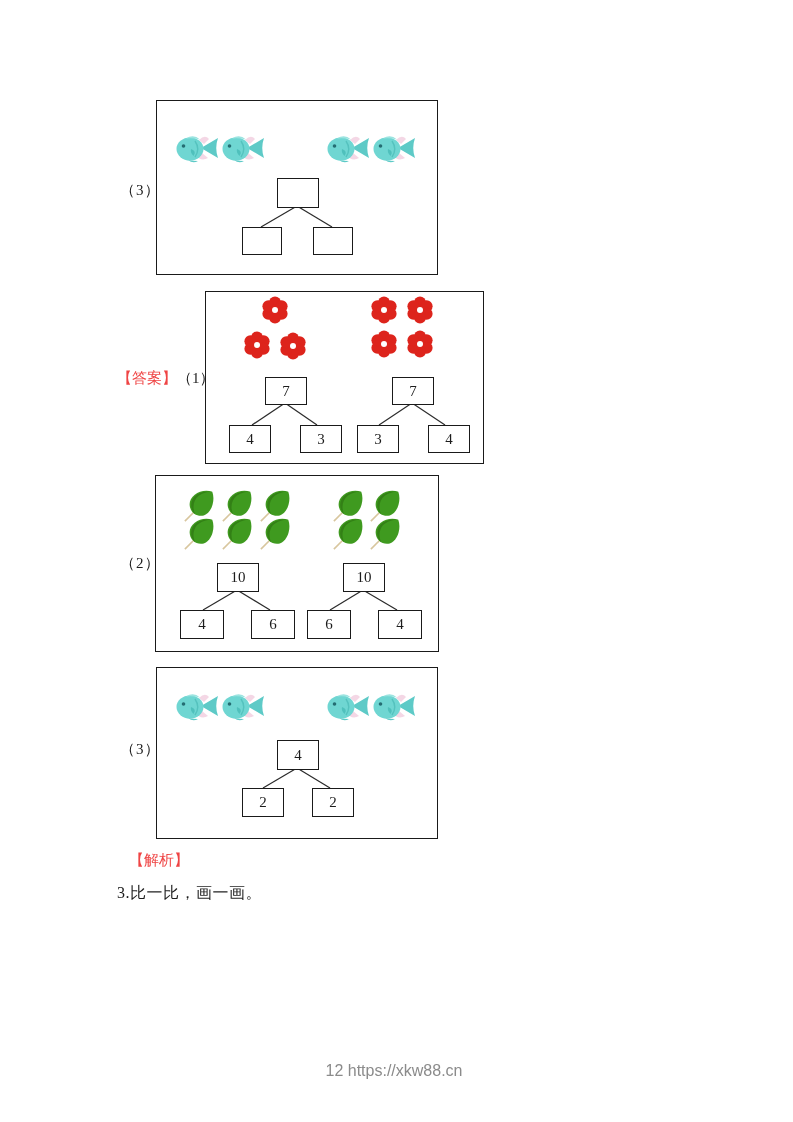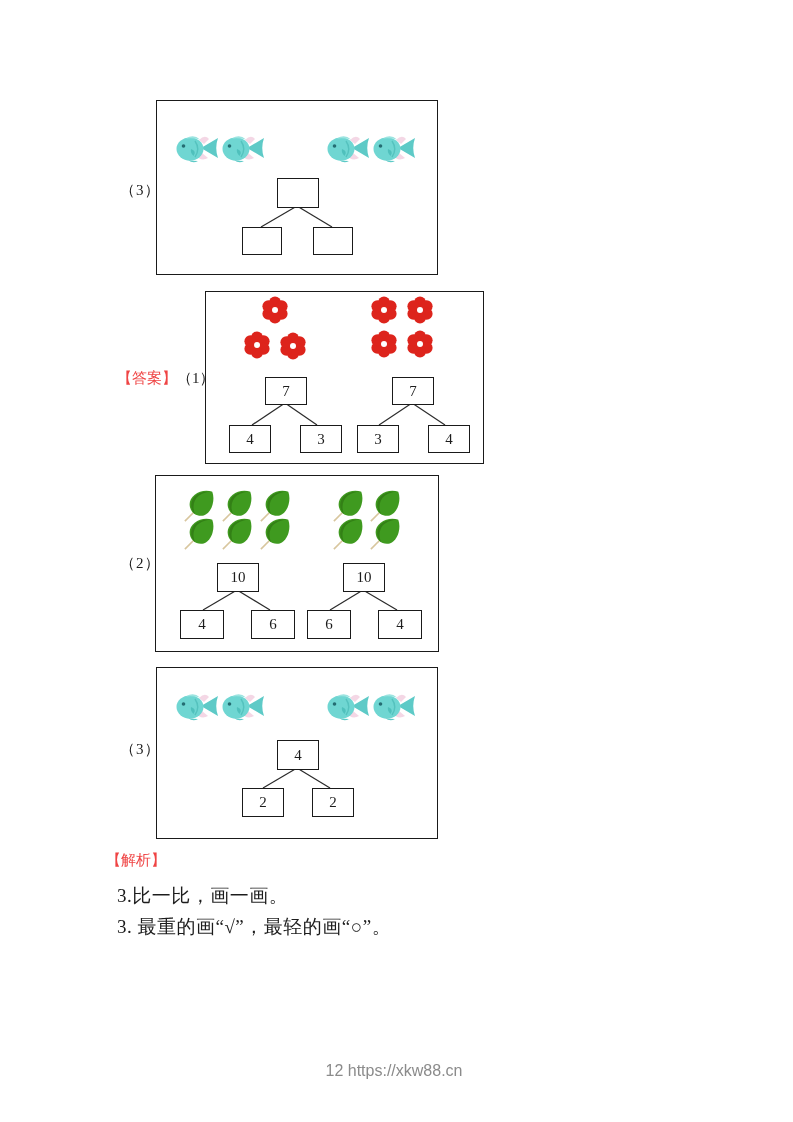--- a/index.html
+++ b/index.html
@@ -6,21 +6,21 @@
   #page{position:relative;width:793px;height:1122px;background:#ffffff;overflow:hidden;
         font-family:"Liberation Serif","DejaVu Serif",serif;color:#1c1c1c;}
   .abs{position:absolute;}
   .panel{position:absolute;border:1.5px solid #1a1a1a;background:#ffffff;}
   .plabel{position:absolute;font-size:15px;color:#1c1c1c;letter-spacing:1px;}
   .nbox{position:absolute;border:1px solid #1a1a1a;background:#ffffff;text-align:center;
         font-size:15px;color:#1c1c1c;z-index:3;}
   .icon{position:absolute;z-index:2;}
   #lines{position:absolute;left:0;top:0;z-index:1;pointer-events:none;}
   .blue{color:#ef4444;}
-  .textline{font-size:19px;letter-spacing:0.5px;}
+  .textline{font-size:16px;letter-spacing:0.5px;}
   .inline-row{position:absolute;font-size:15px;white-space:nowrap;}
   .footer{position:absolute;left:0;top:1062px;width:788px;text-align:center;
           font-size:16px;color:#8b8b8b;font-family:"Liberation Sans","DejaVu Sans",sans-serif;}
   svg.defsonly{position:absolute;width:0;height:0;overflow:hidden;}
 </style>
 </head>
 <body>
 
 <div id="page">
 
@@ -171,19 +171,18 @@
   <svg class="icon" style="left:326px;top:689px" width="46" height="34">
       <use href="#sym-fish"></use>
     </svg>
   <svg class="icon" style="left:372px;top:689px" width="46" height="34">
       <use href="#sym-fish"></use>
     </svg>
   <div class="nbox" style="left:277px;top:740px;width:40px;height:28px;line-height:28px">4</div>
   <div class="nbox" style="left:242px;top:788px;width:40px;height:27px;line-height:27px">2</div>
   <div class="nbox" style="left:312px;top:788px;width:40px;height:27px;line-height:27px">2</div>
 
-  <div class="abs blue" style="left:106px;top:851px;font-size:15px">【解析】</div>
+  <div class="abs blue" style="left:129px;top:851px;font-size:15px">【解析】</div>
   <div class="abs textline" style="left:117px;top:883px">3.比一比，画一画。</div>
-  <div class="abs textline" style="left:117px;top:914px">3. 最重的画“√”，最轻的画“○”。</div>
 
   <div class="footer">12 https://xkw88.cn</div>
 
 </div>
 
 </body></html>

